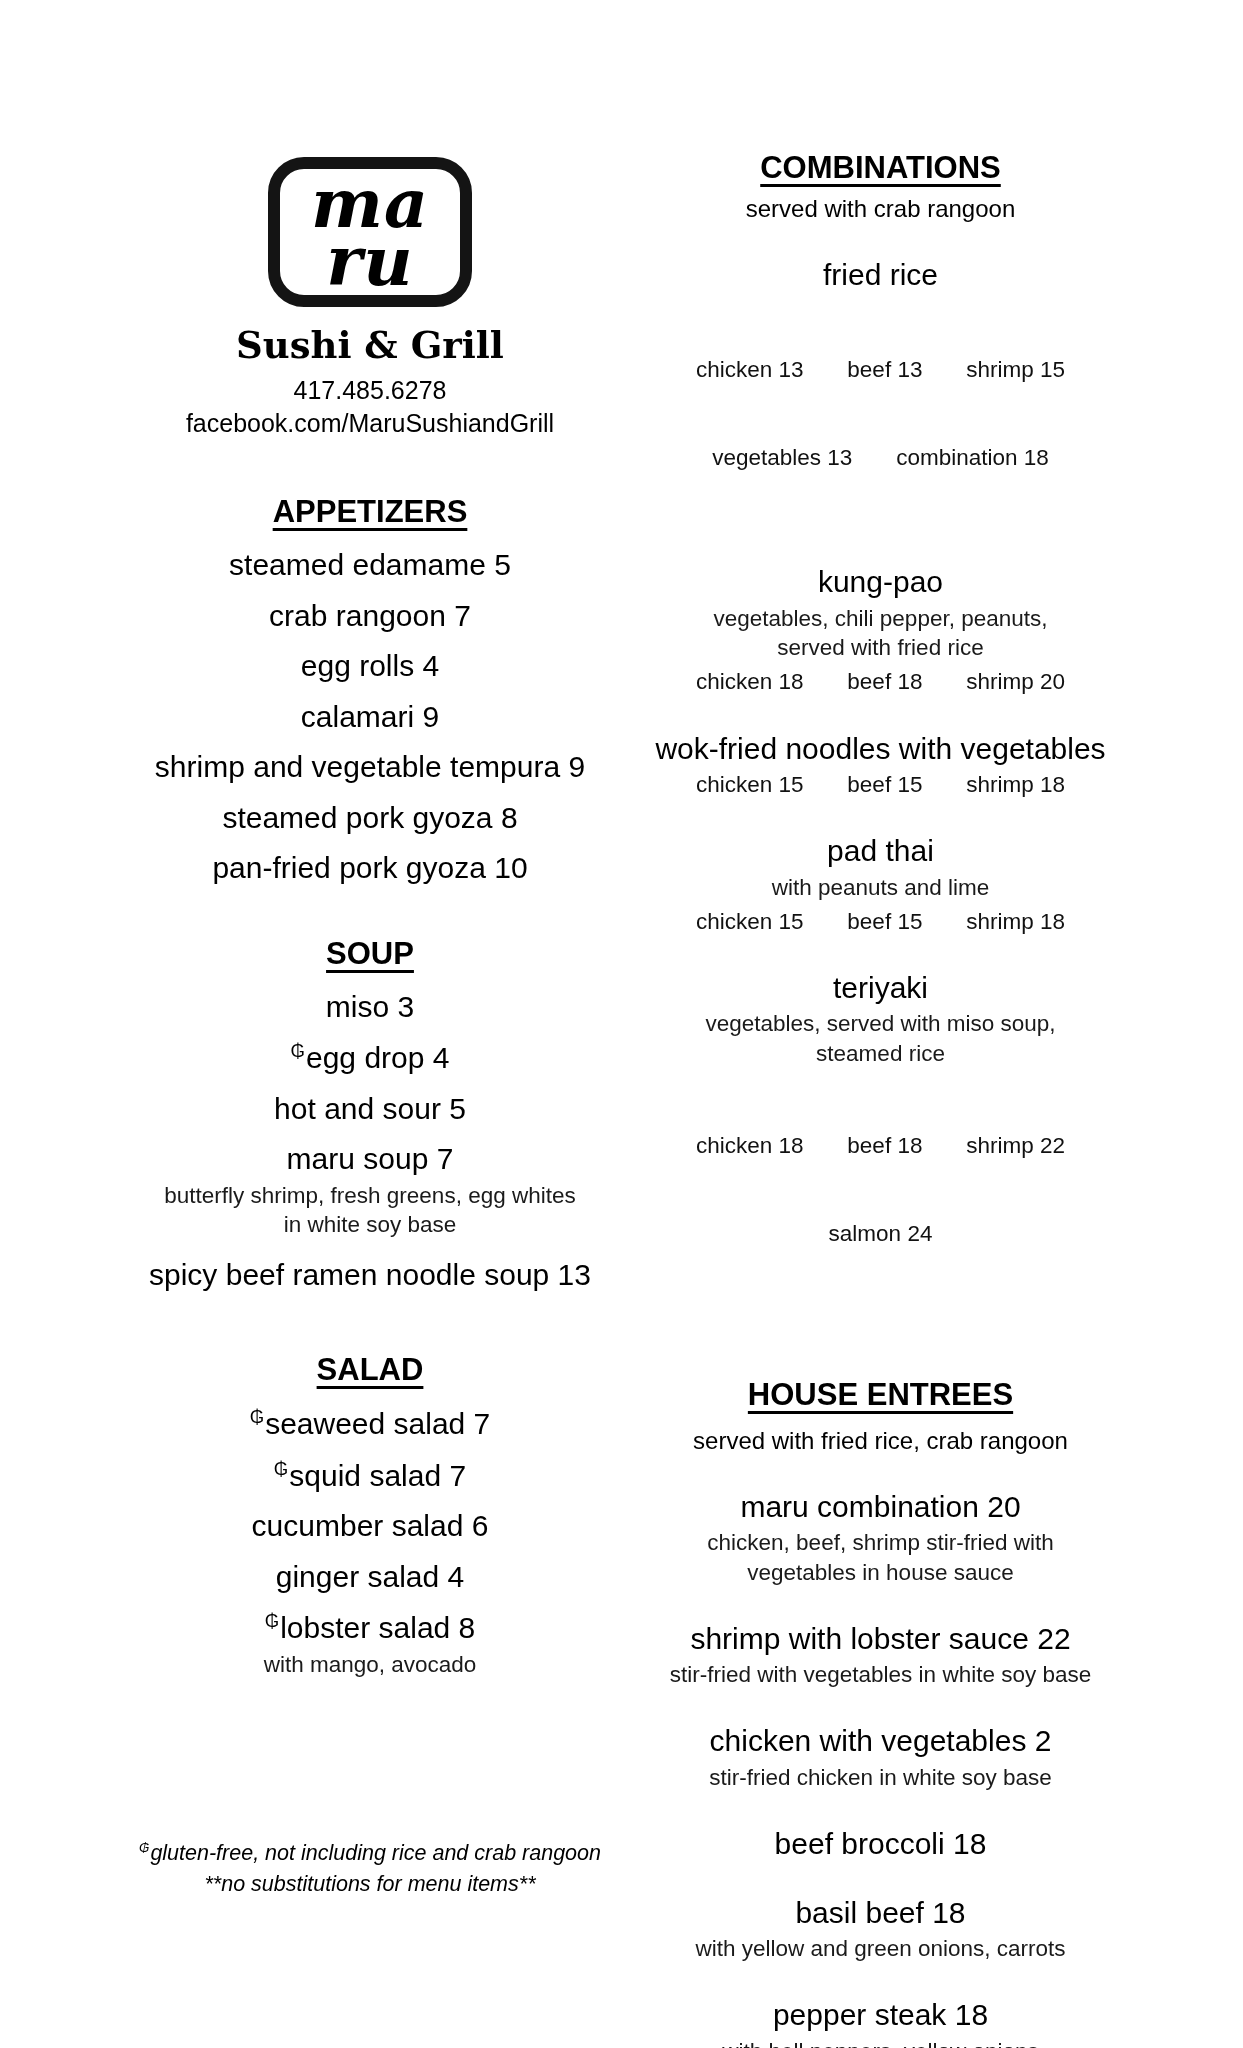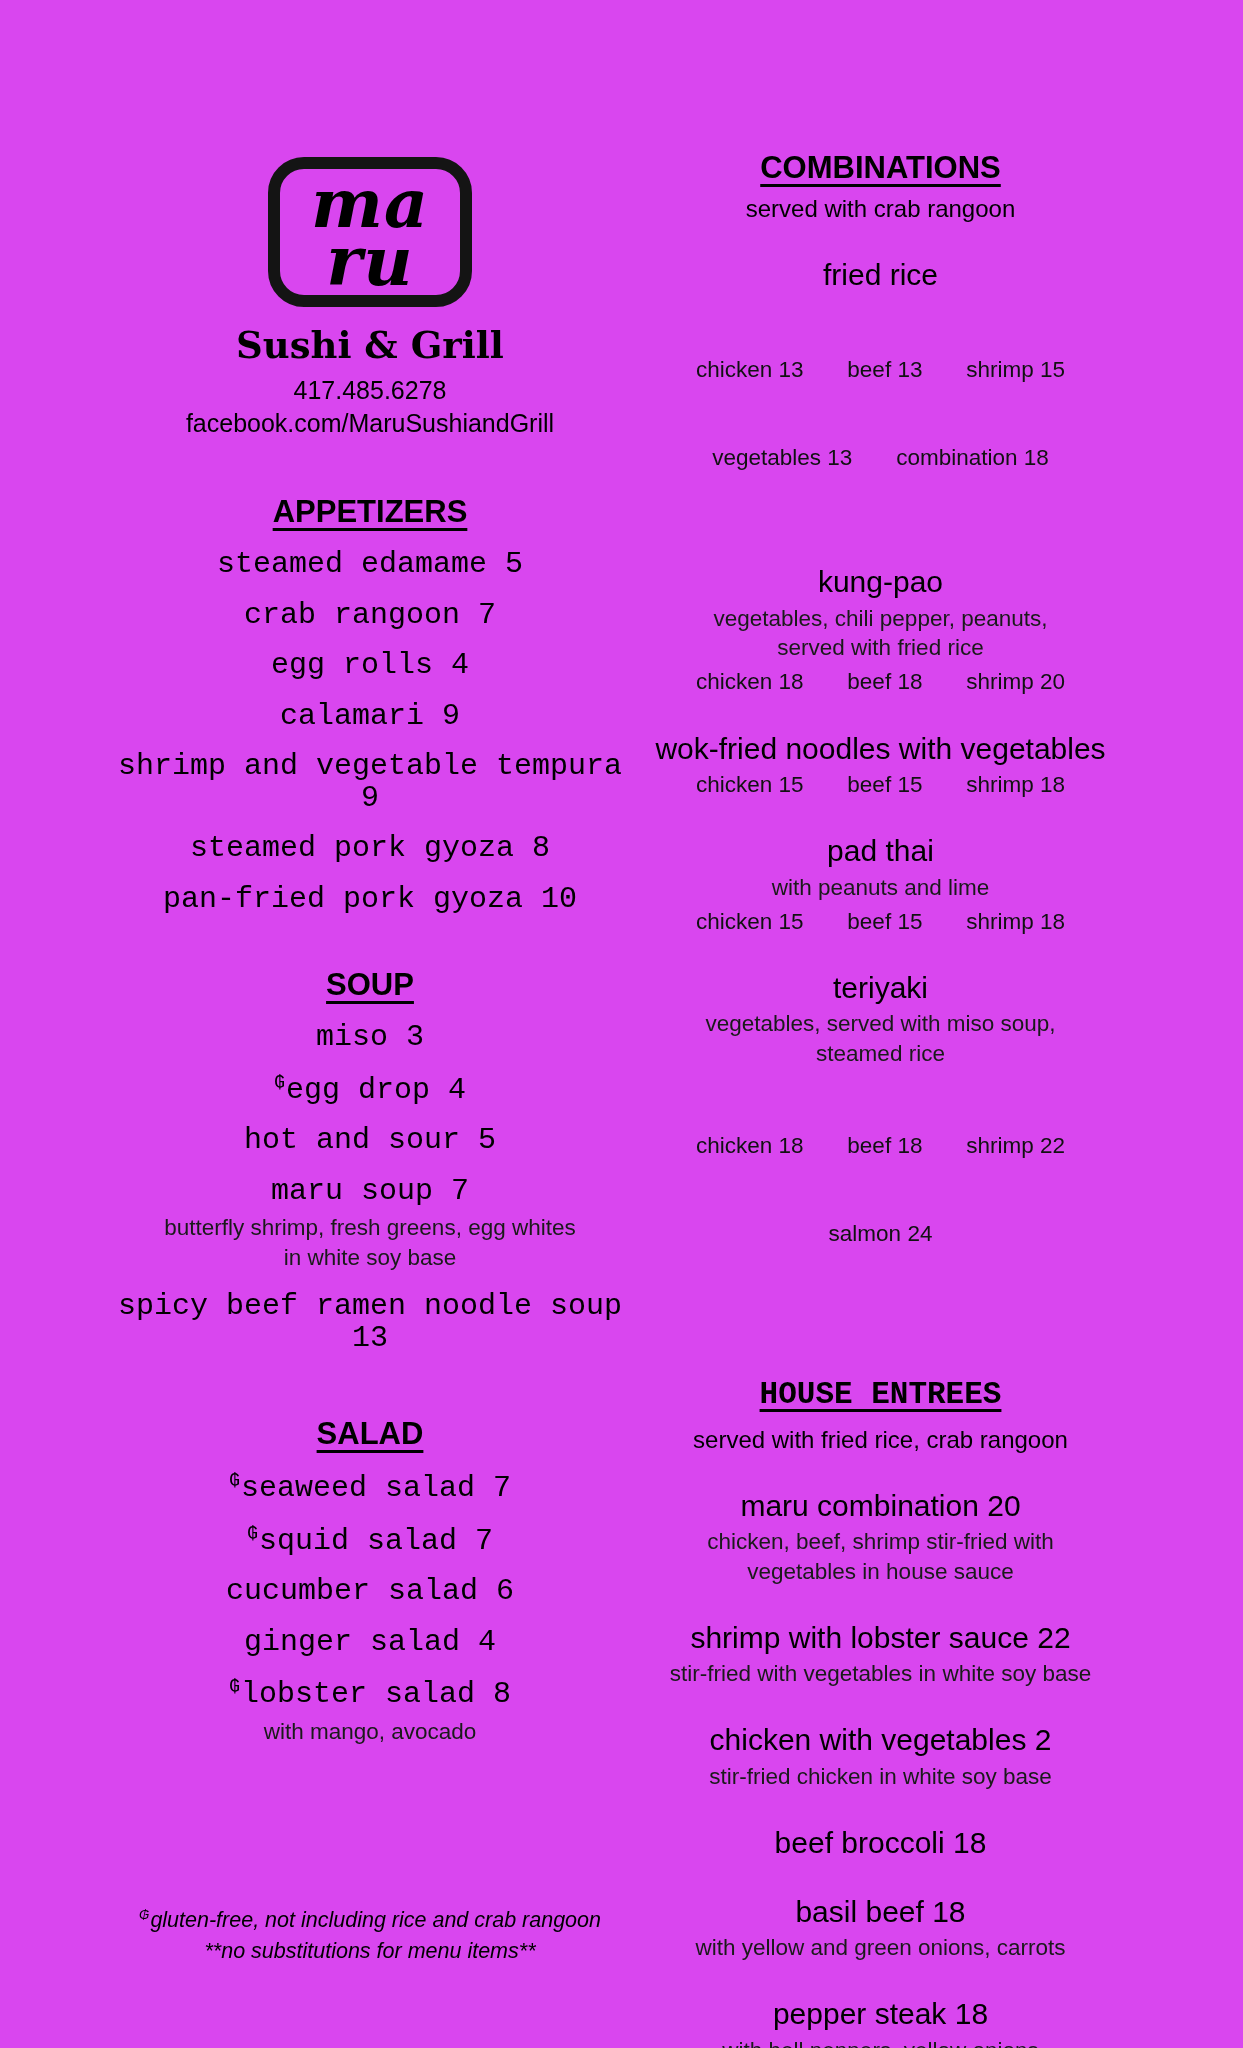--- a/index.html
+++ b/index.html
@@ -1,20 +1,20 @@
 <!DOCTYPE html>
 <html><head>
 <meta charset="utf-8">
 <style>
   html,body{margin:0;padding:0;background:#e8e8e8;}
   .page{
     position:relative;
     width:1243px;height:2048px;
     margin:0 auto;
-    background:#d946ef;
+    background:#ffffff;
     color:#000000;
     font-family:"Liberation Sans",sans-serif;
     overflow:hidden;
   }
   .col{position:absolute;top:0;text-align:center;}
   .col-left{left:105px;width:530px;}
   .col-right{left:628px;width:505px;}
 
   
   .logo-box{
@@ -42,21 +42,21 @@
     font-size:31px;font-weight:bold;
     text-decoration:underline;
     text-decoration-thickness:2.5px;
     text-underline-offset:6px;
     margin-bottom:16px;
   }
   .sec-appetizers{margin-top:56px;}
   .sec-soup{margin-top:52px;}
   .sec-salad{margin-top:62px;}
 
-  .item{font-size:30px;line-height:1.05;margin-top:19px;font-family:Liberation Mono, monospace;}
+  .item{font-size:30px;line-height:1.05;margin-top:19px;}
   .desc{font-size:22.5px;line-height:1.32;margin-top:6px;color:#1a1a1a;}
   sup.gf{font-size:0.62em;vertical-align:super;margin-right:1px;}
 
   
   .sec-combinations{margin-top:150px;}
   .sec-house{margin-top:70px;}
   .subtitle{font-size:24px;font-weight:normal;margin-top:9px;}
   .rblock{margin-top:36px;}
   .rname{font-size:30px;line-height:1.08;text-align:center;}
   .rdesc{font-size:22.5px;line-height:1.3;margin-top:5px;color:#1a1a1a;}
@@ -162,21 +162,21 @@
           <div>steamed rice</div>
         </div>
         <div class="variants">
           <div>chicken 18       beef 18       shrimp 22</div>
           <div>salmon 24</div>
         </div>
       </div>
     </div>
 
     <div class="section sec-house">
-      <div class="section-title" style="margin-bottom:14px;font-family:Liberation Mono, monospace;">HOUSE ENTREES</div>
+      <div class="section-title" style="margin-bottom:14px;">HOUSE ENTREES</div>
       <div class="subtitle">served with fried rice, crab rangoon</div>
 
       <div class="rblock">
         <div class="rname">maru combination 20</div>
         <div class="rdesc">
           <div>chicken, beef, shrimp stir-fried with</div>
           <div>vegetables in house sauce</div>
         </div>
       </div>
 

